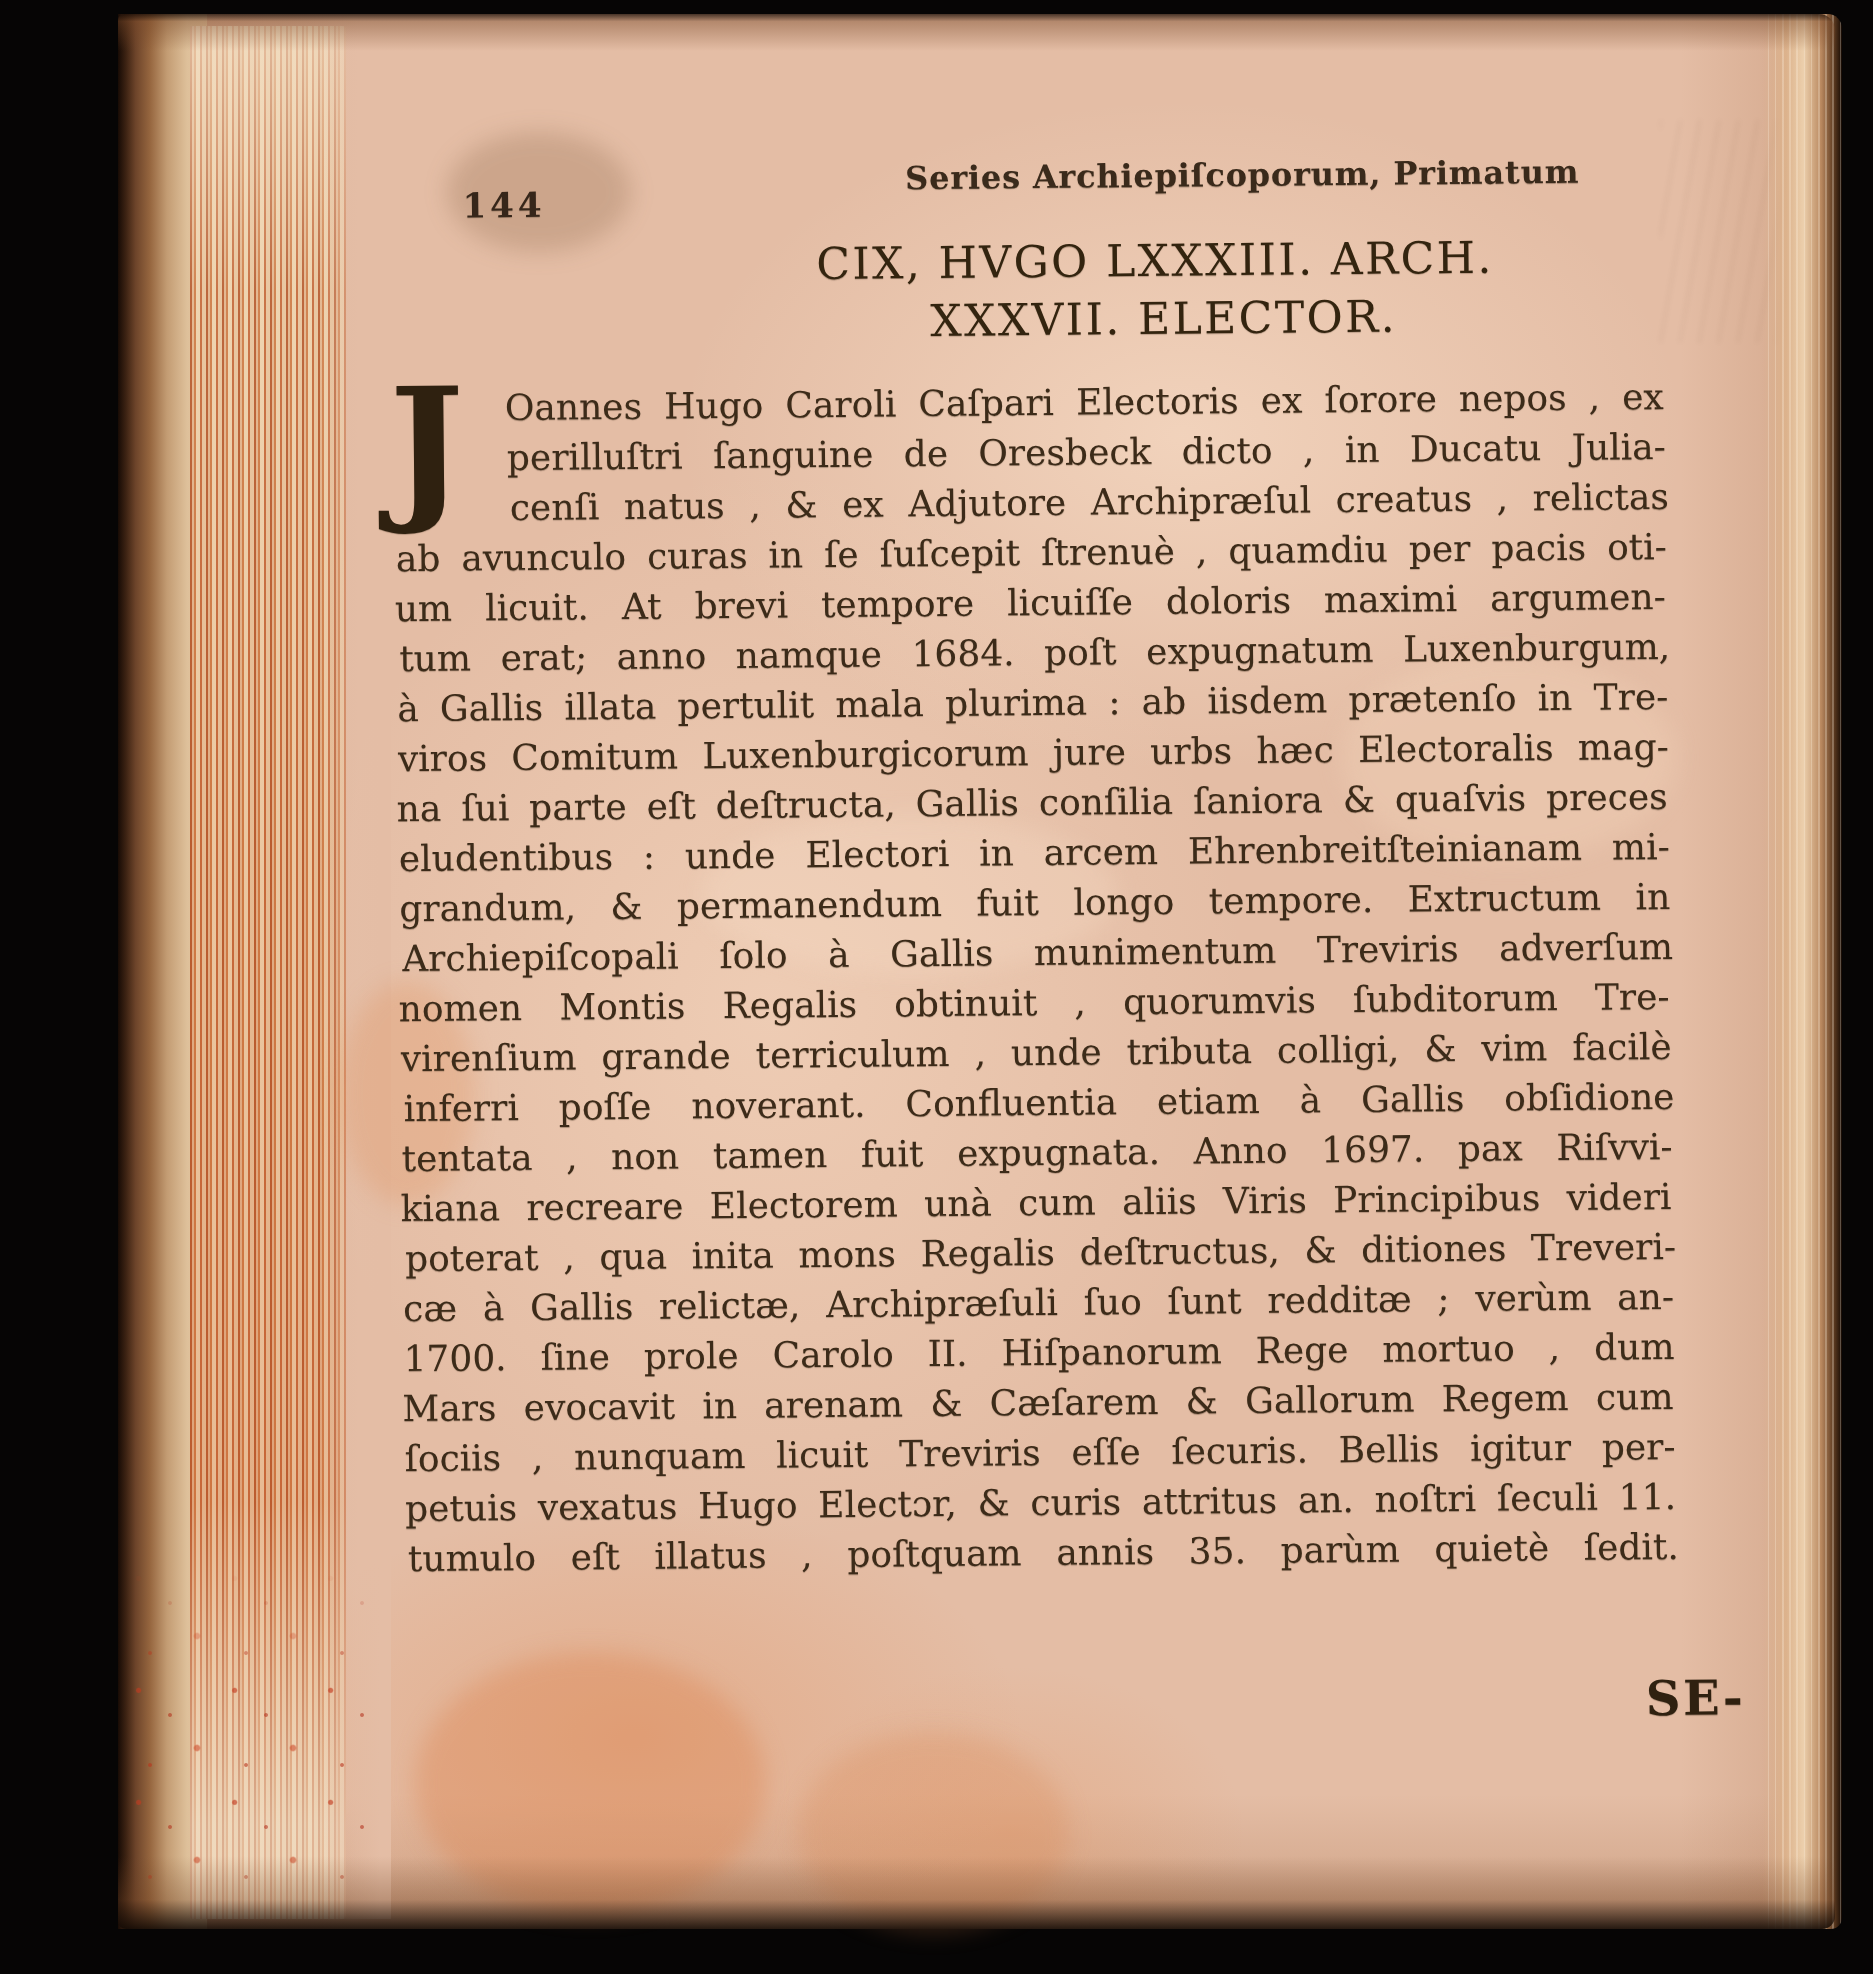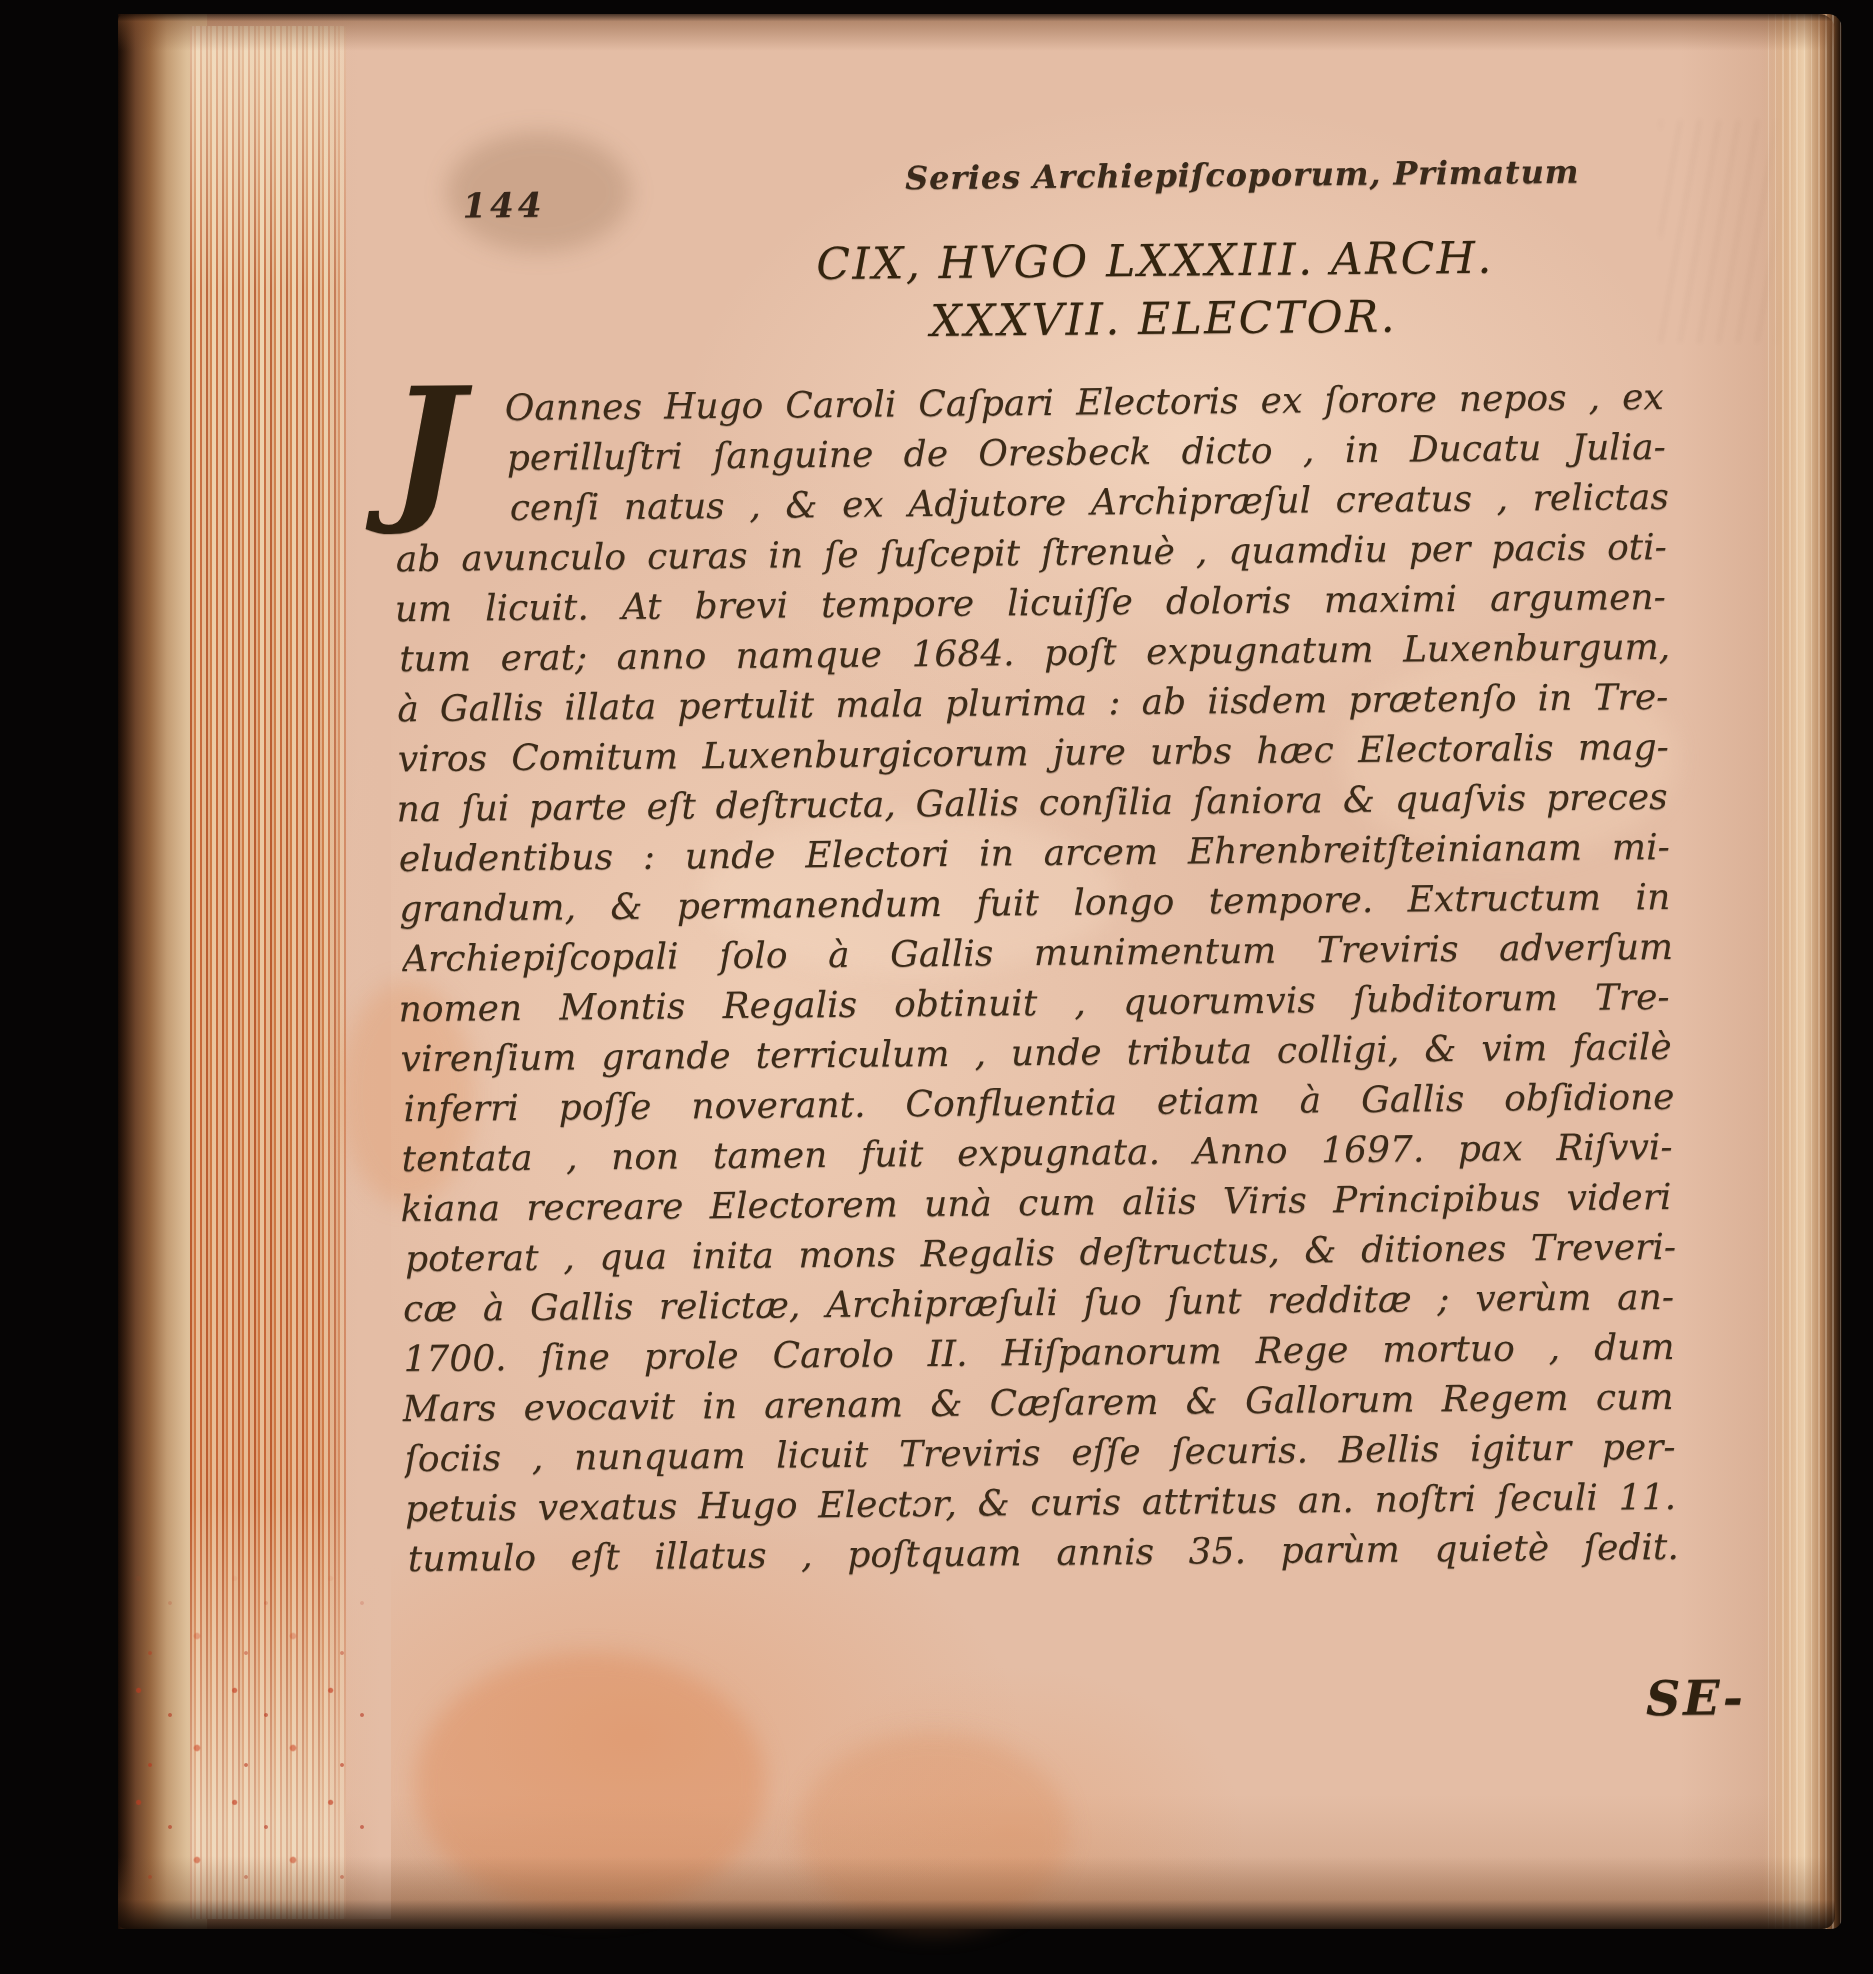--- a/index.html
+++ b/index.html
@@ -1,21 +1,21 @@
 <!DOCTYPE html>
 <html style="font-size:12.8px"><head>
 <meta charset="utf-8">
 <style>
   html,body{
     margin:0;padding:0;background:#000;
     font-family:"DejaVu Serif","Liberation Serif",serif;
   }
   #photo{
     position:relative;width:1874px;height:1974px;
-    background:#060505;overflow:hidden;font-style:italic;
+    background:#060505;overflow:hidden;
   }
   
   .page{
     position:absolute;left:118px;top:14.4px;width:1717px;height:1915px;
     border-radius:6.4px 16px 12.8px 8px;
     background:
       radial-gradient(ellipse 718px 479px at 62% 22%, rgba(252,228,206,.55), rgba(252,228,206,0) 70%),
       radial-gradient(ellipse 638px 718px at 38% 52%, rgba(250,222,198,.45), rgba(250,222,198,0) 75%),
       radial-gradient(ellipse 559px 335px at 30% 90%, rgba(224,130,72,.28), rgba(224,130,72,0) 70%),
       radial-gradient(ellipse 335px 239px at 52% 95%, rgba(226,140,84,.25), rgba(226,140,84,0) 70%),

